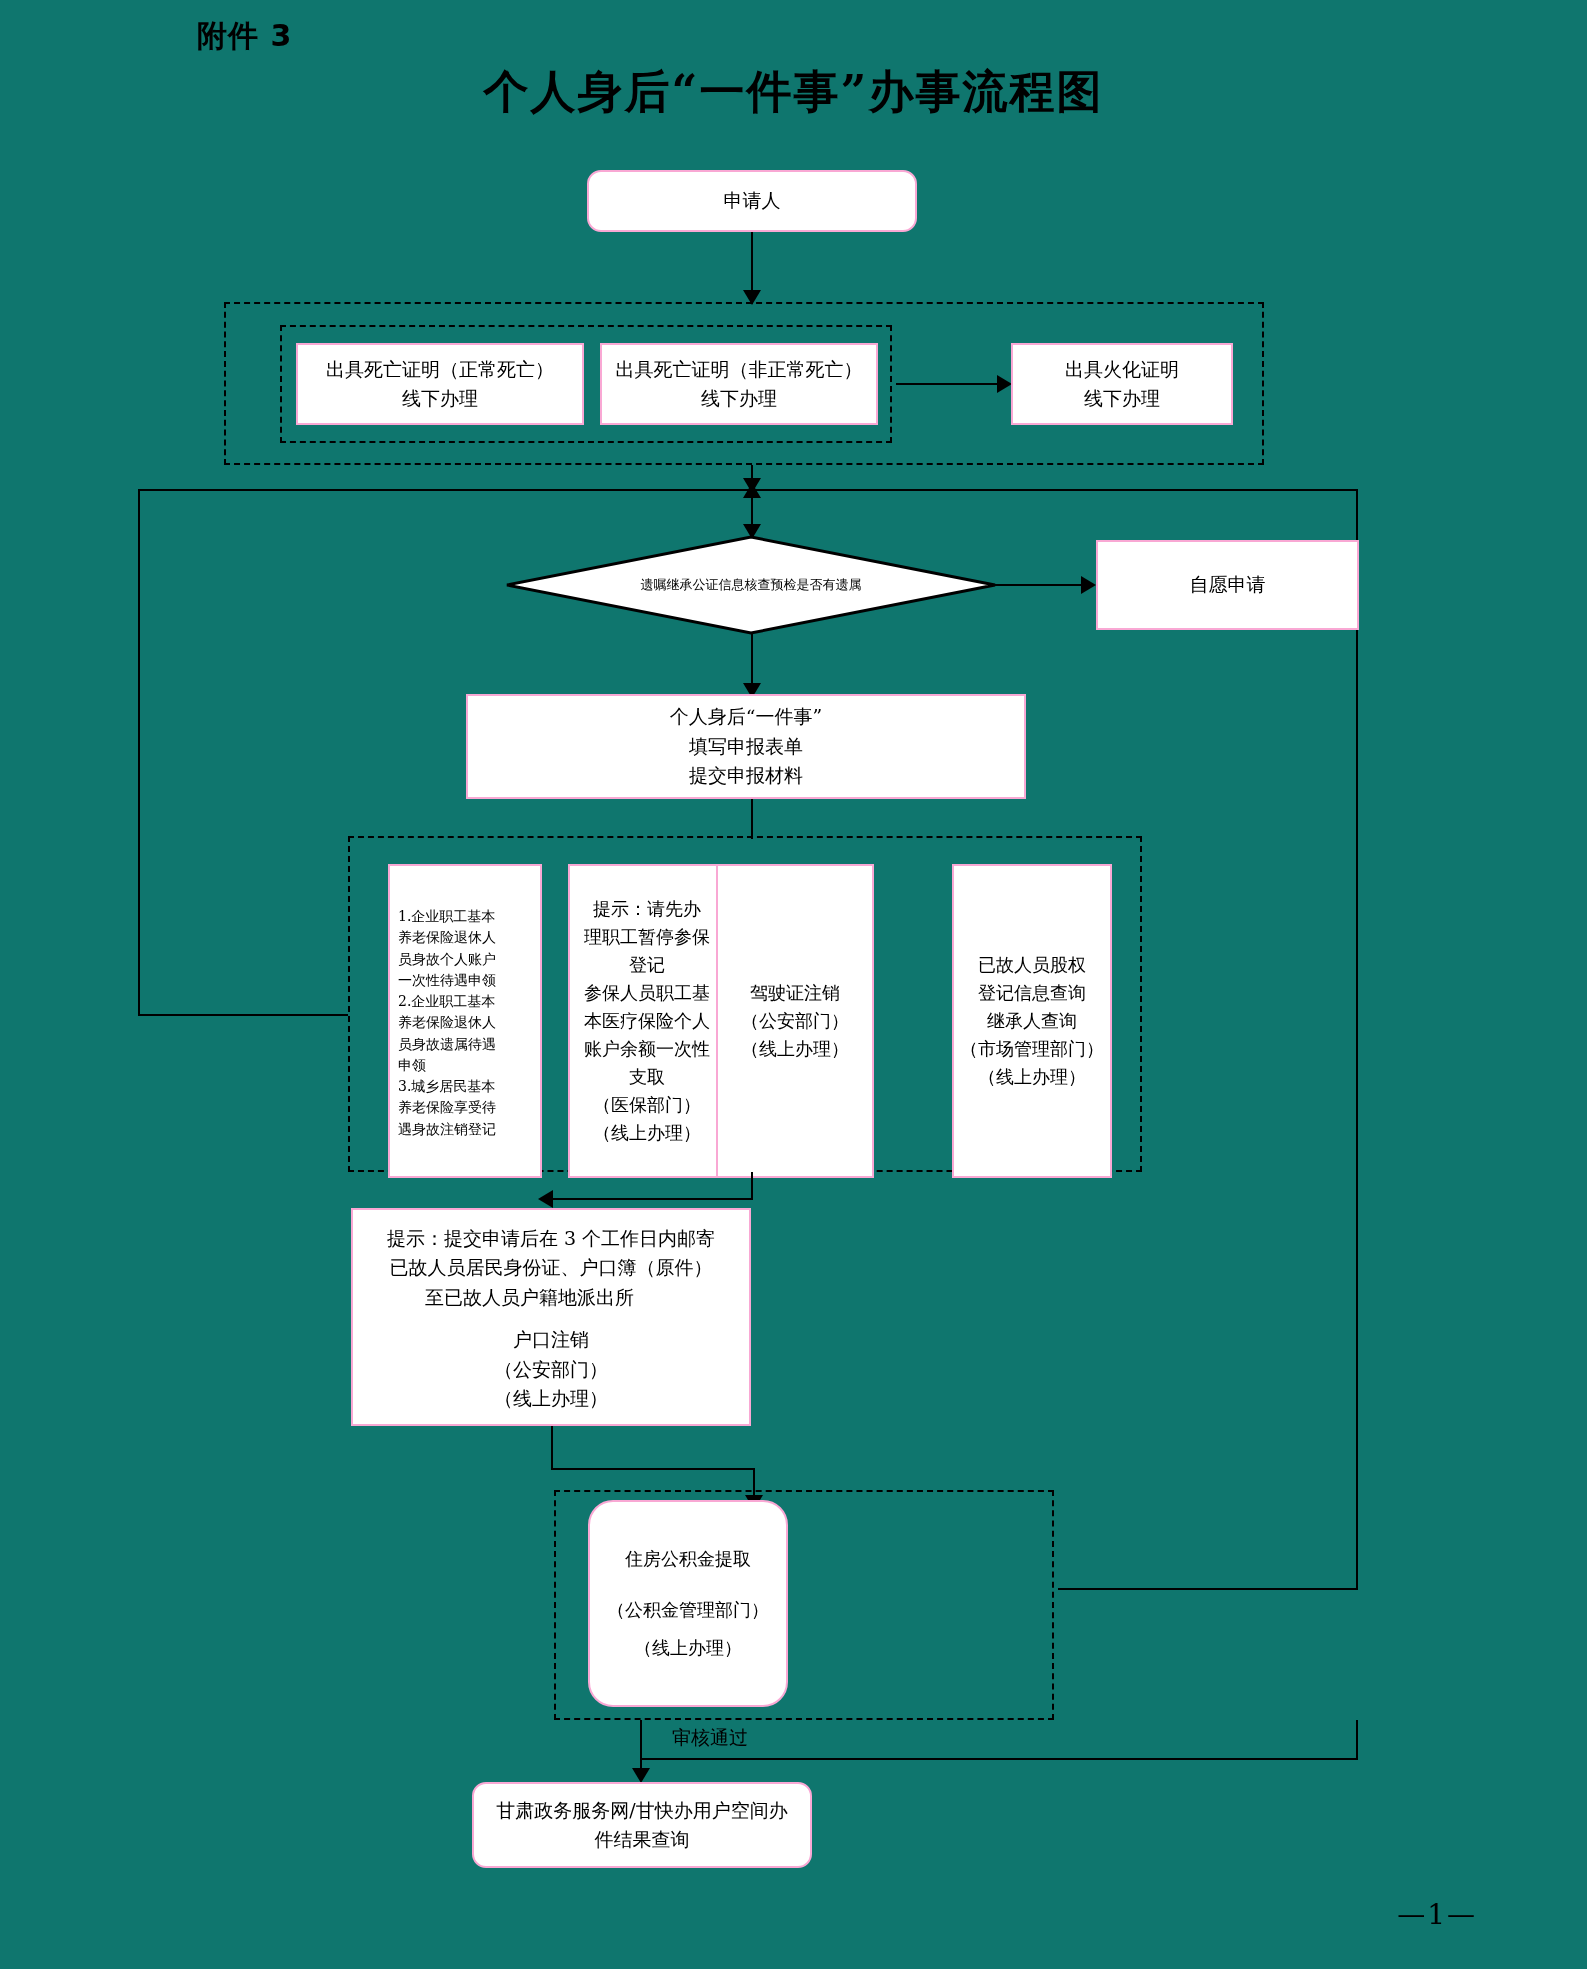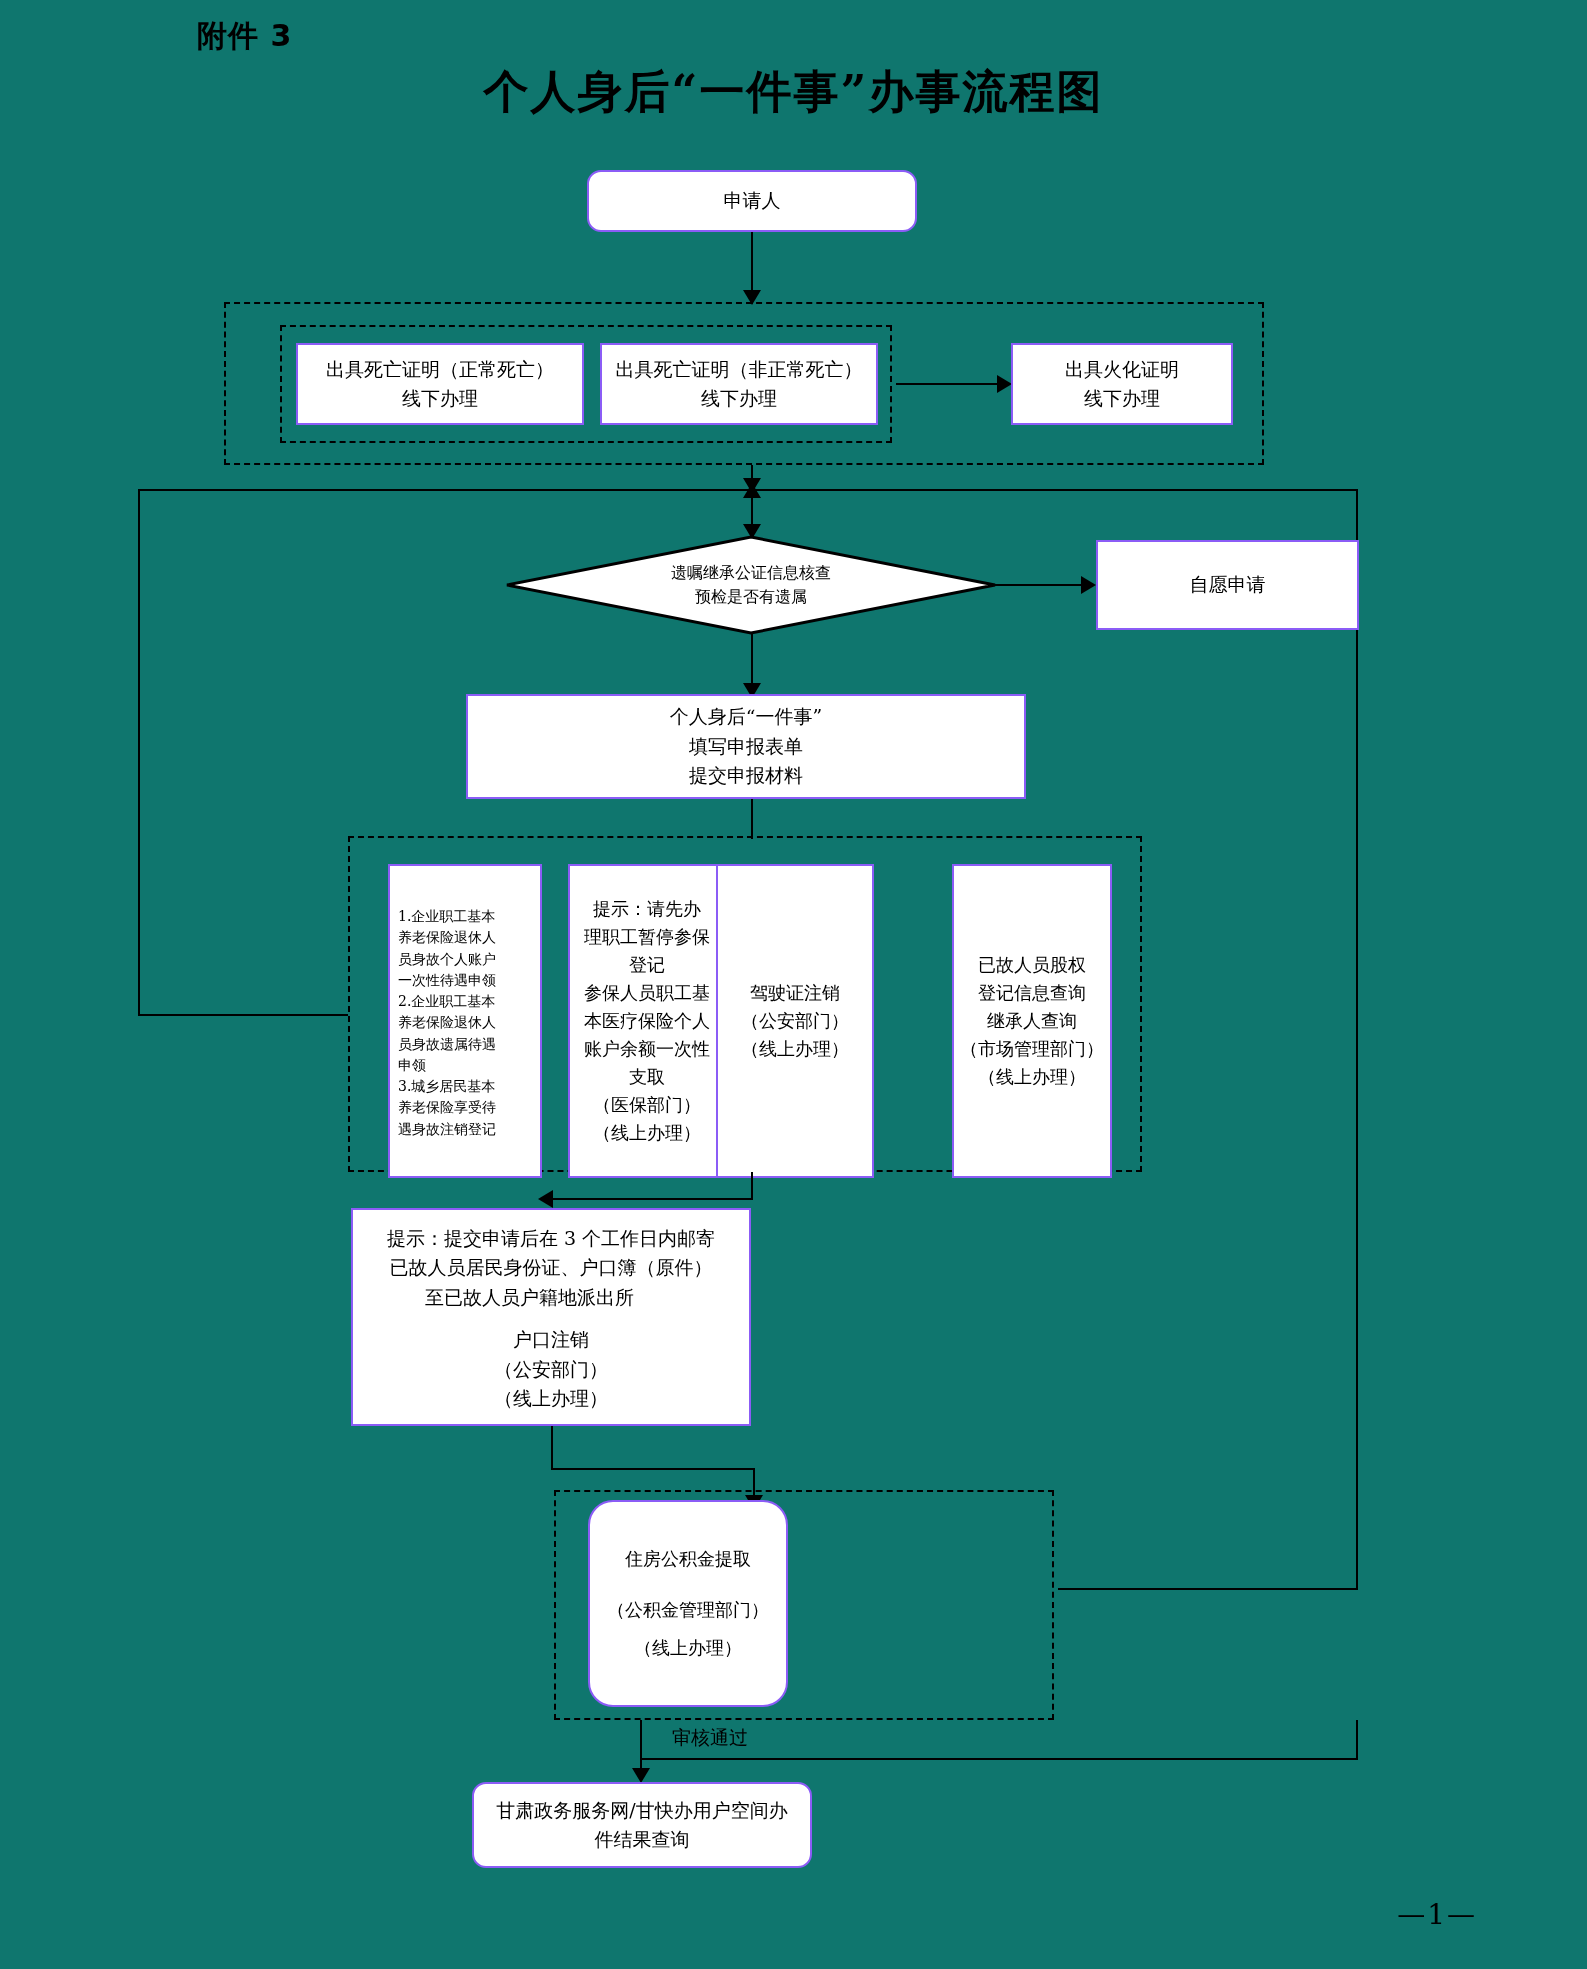--- a/index.html
+++ b/index.html
@@ -22,21 +22,21 @@
   .title{
     position:absolute; left:0; top:62px; width:1587px;
     text-align:center;
     font-family:"DejaVu Serif","Liberation Serif",serif;
     font-weight:bold;
     font-size:45px;
     letter-spacing:2px;
   }
   .box{
     position:absolute;
-    border:2px solid #8b5cf6;
+    border:2px solid #f9a8d4;
     background:#fff;
     box-sizing:border-box;
     display:flex;
     flex-direction:column;
     align-items:center;
     justify-content:center;
     text-align:center;
     font-size:19px;
     line-height:1.55;
   }
@@ -74,23 +74,23 @@
     border-bottom:9px solid transparent;
     border-right:15px solid #000;
   }
   .diamond{
     position:absolute;
   }
   .diamond svg{display:block;}
   .diamond .dlabel{
     position:absolute;
     left:0;top:0;width:100%;height:100%;
-    display:flex;flex-direction:column;
+    display:flex;
     align-items:center;justify-content:center;
-    text-align:center;font-size:16px;line-height:1.5;
+    text-align:center;font-size:13px;line-height:1.5;
     pointer-events:none;
   }
   .ln{display:block;white-space:pre;}
   .col-just{
     align-items:stretch;
     justify-content:center;
     text-align:left;
     padding:10px 6px 6px 8px;
     font-size:14px;
     line-height:1.52;

